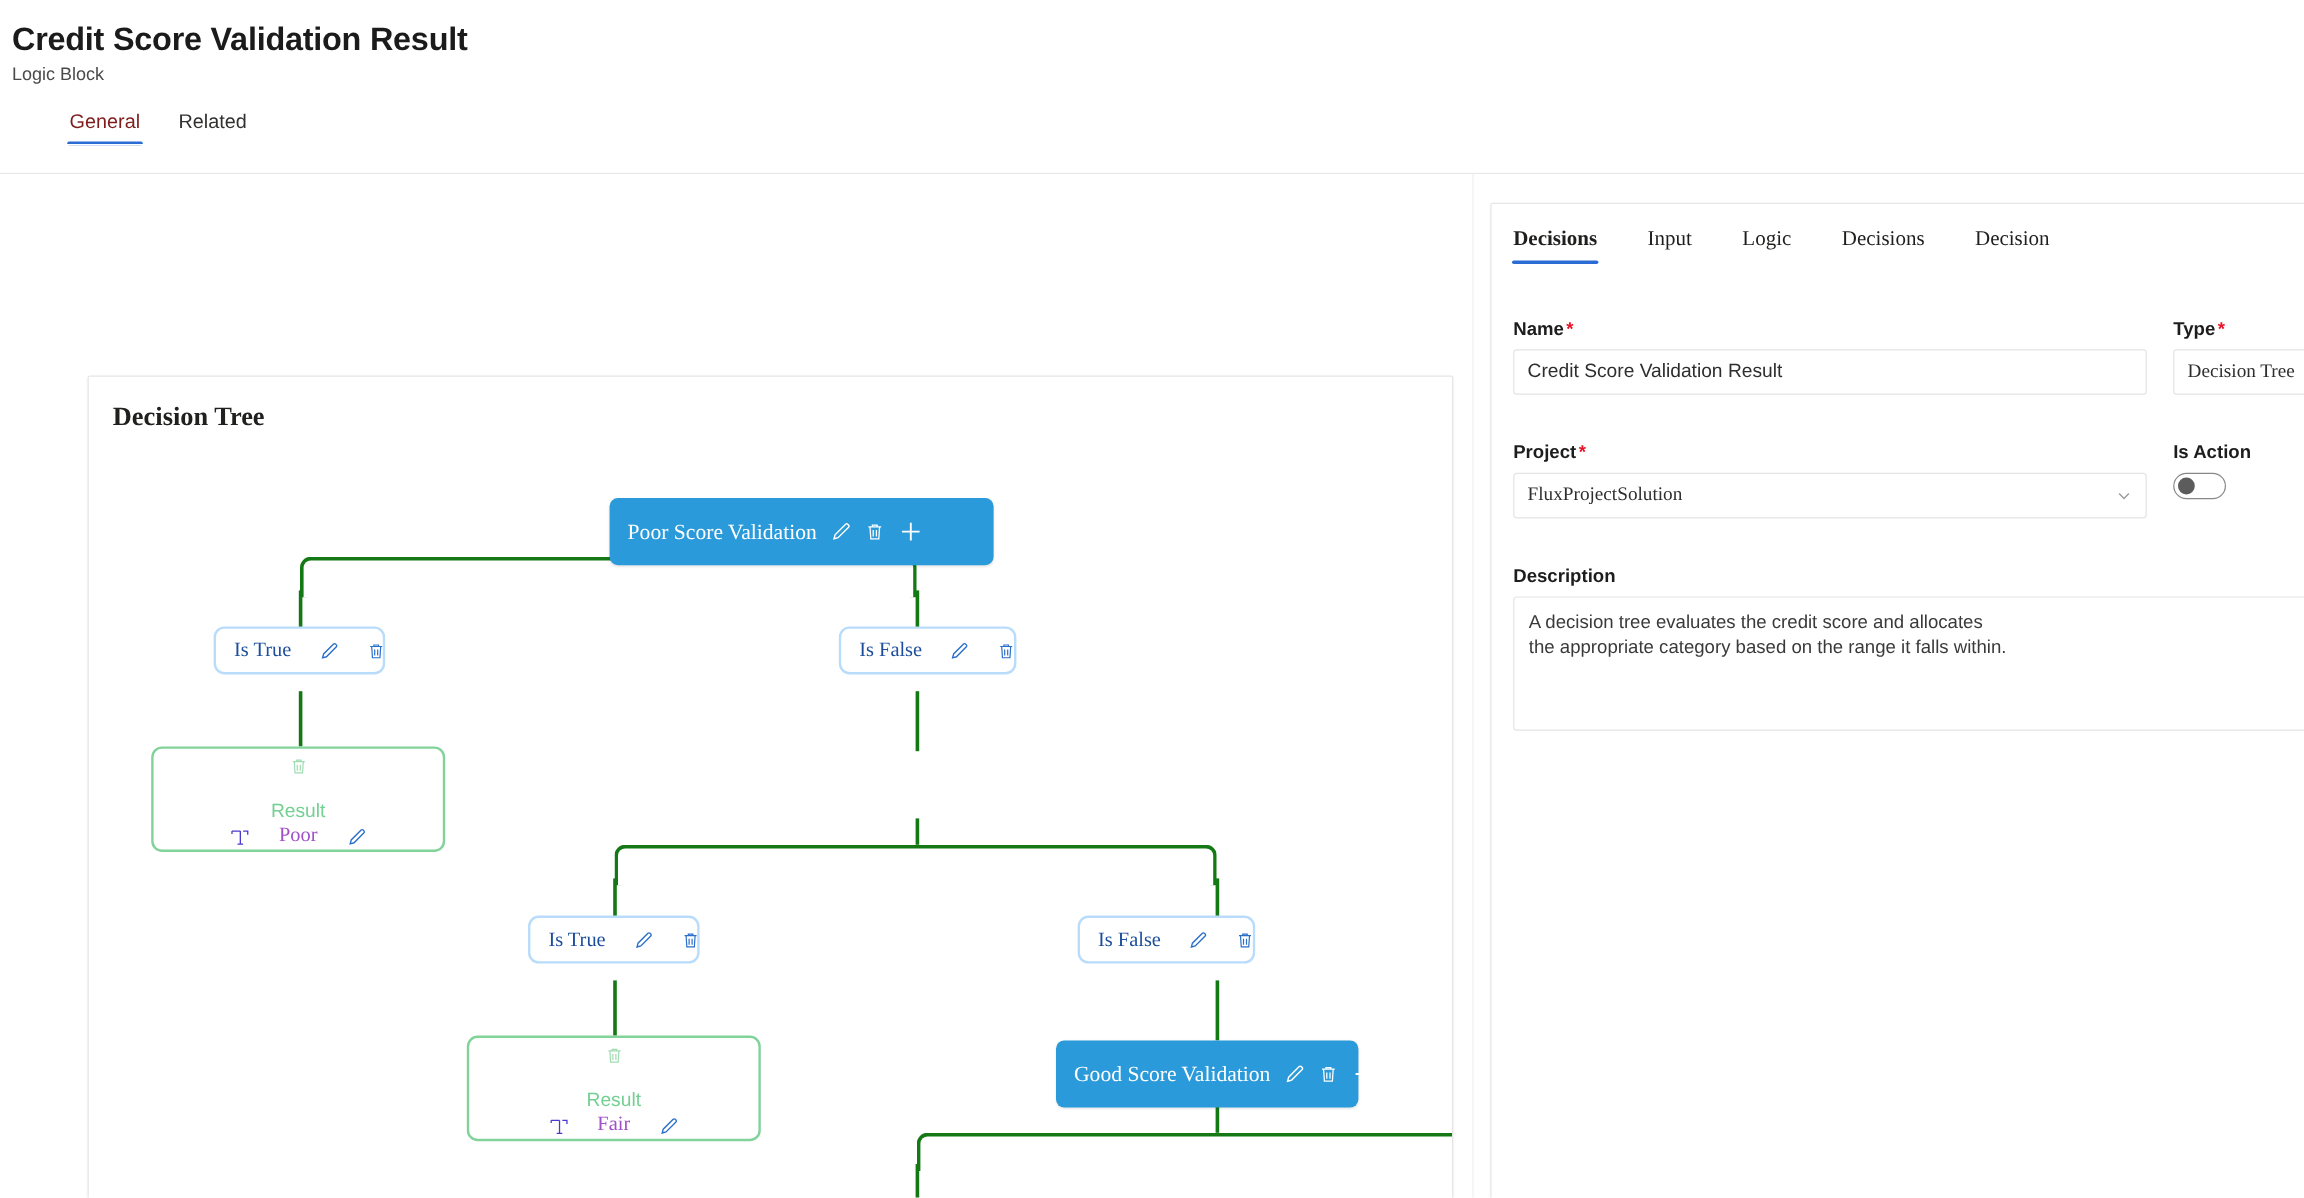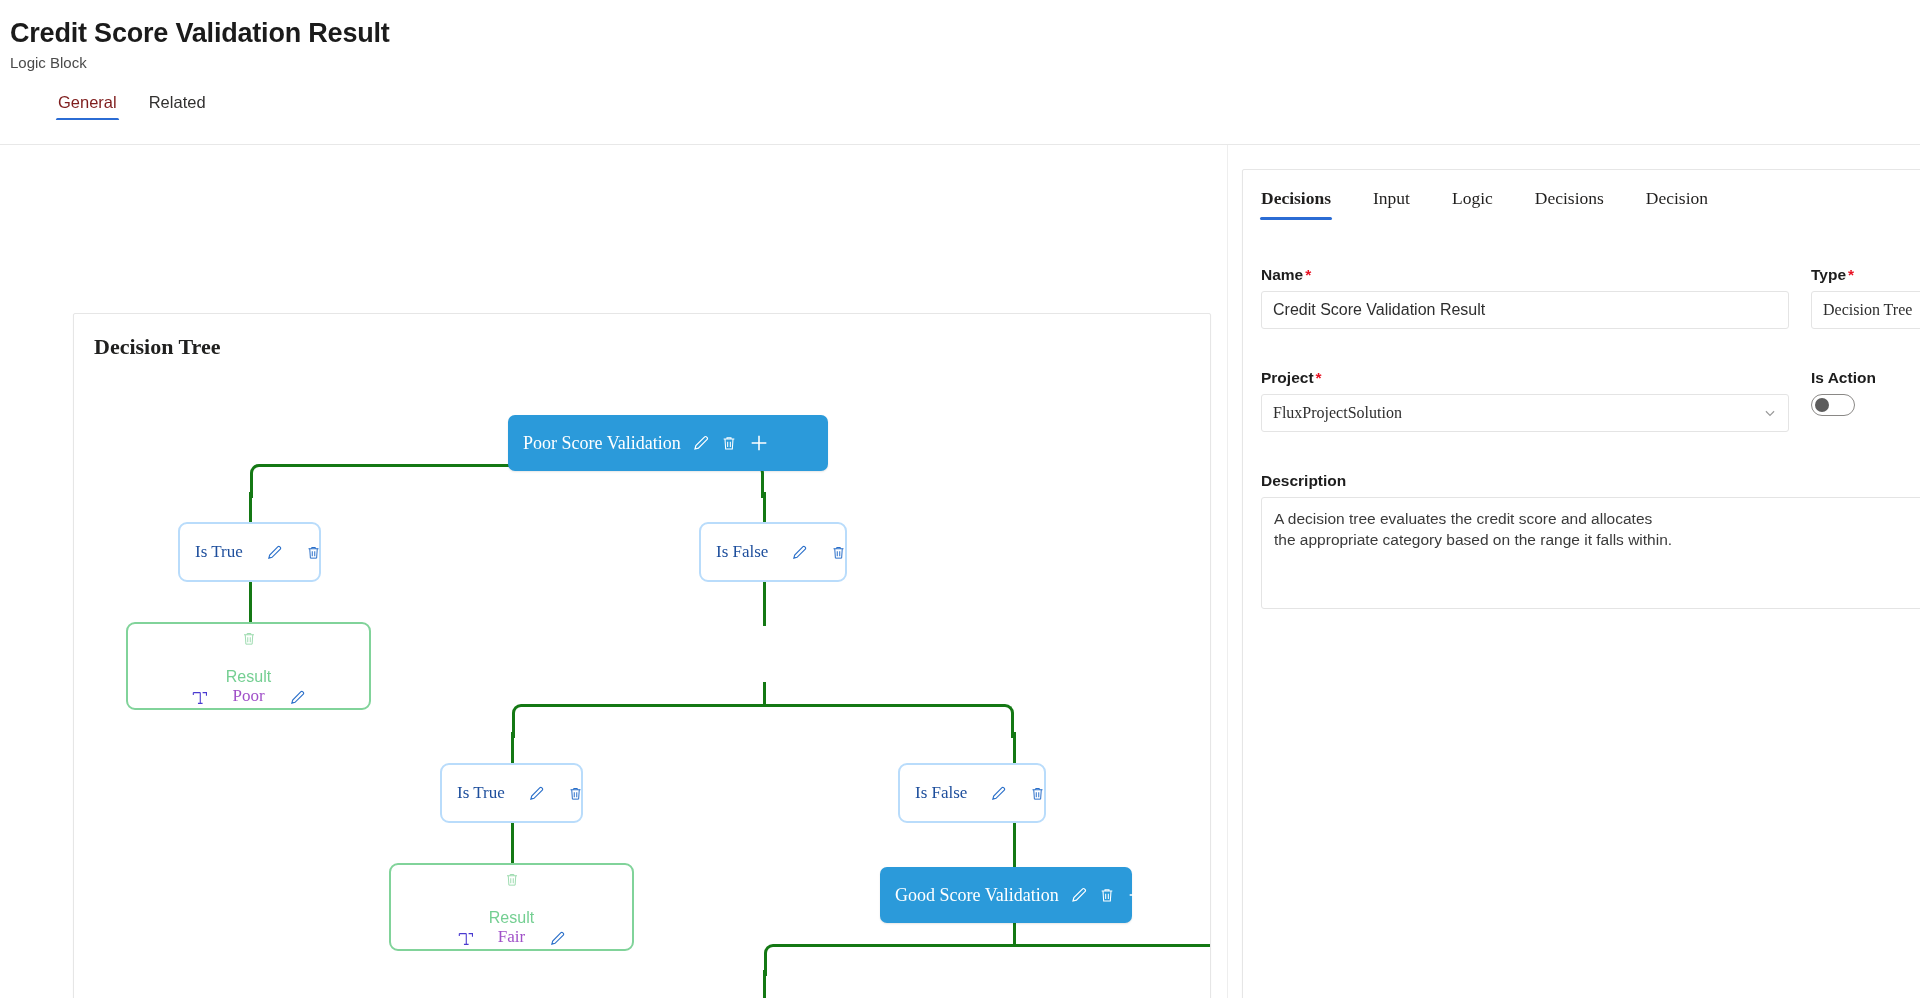--- a/index.html
+++ b/index.html
@@ -86,21 +86,21 @@
   }
   .node-blue .label {
     font-family: "Liberation Serif", serif;
     font-size: 18px; color: #ffffff; white-space: nowrap;
   }
 
   .node-cond {
     background: #ffffff;
     border: 2px solid #b9dcfb;
     border-radius: 9px;
-    height: 60px;
+    height: 40px;
     padding: 0 15px;
     gap: 23px;
   }
   .node-cond .label {
     font-family: "Liberation Serif", serif;
     font-size: 17px; color: #1d4e9c; white-space: nowrap;
   }
 
   .node-result {
     background: #ffffff;

